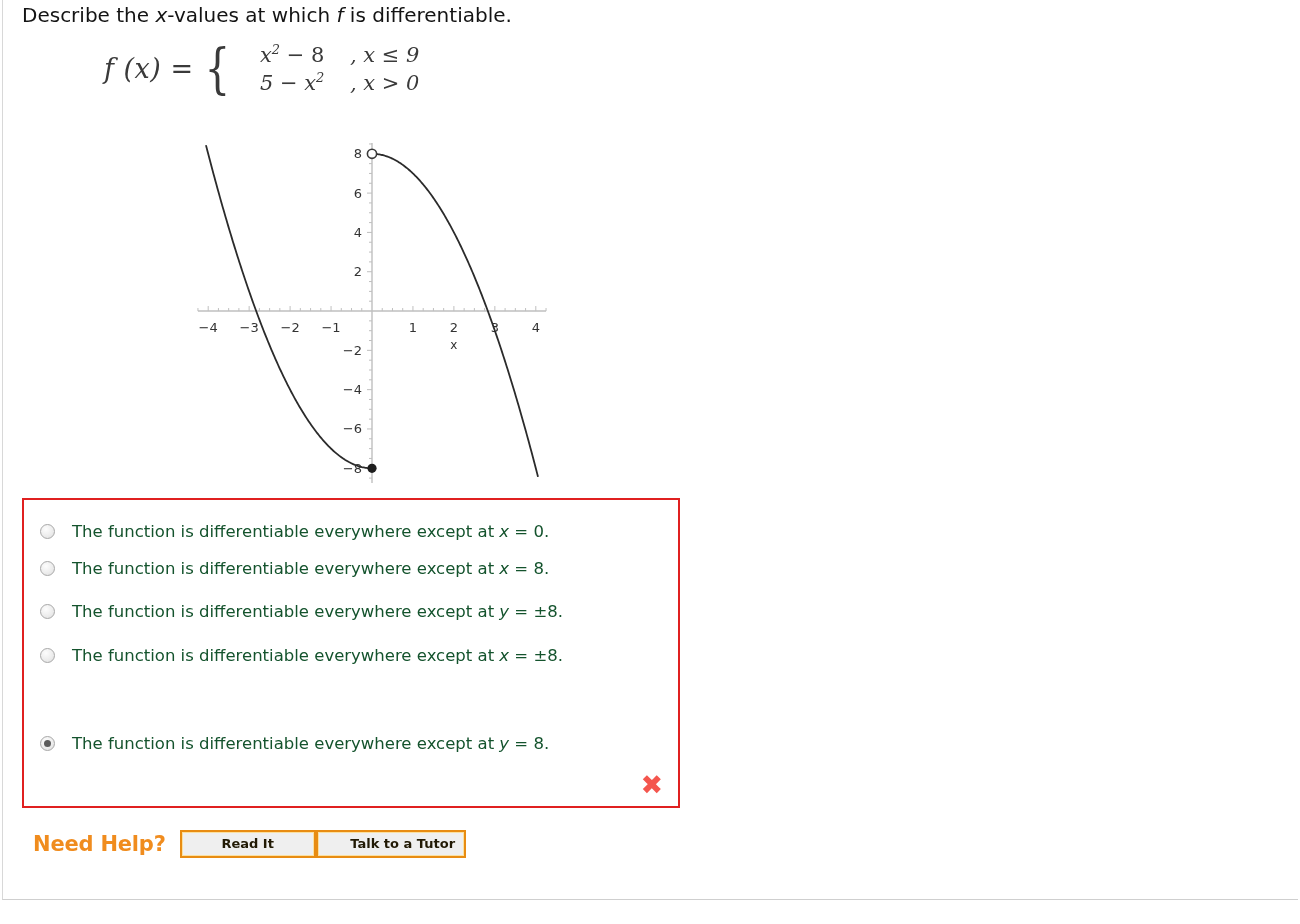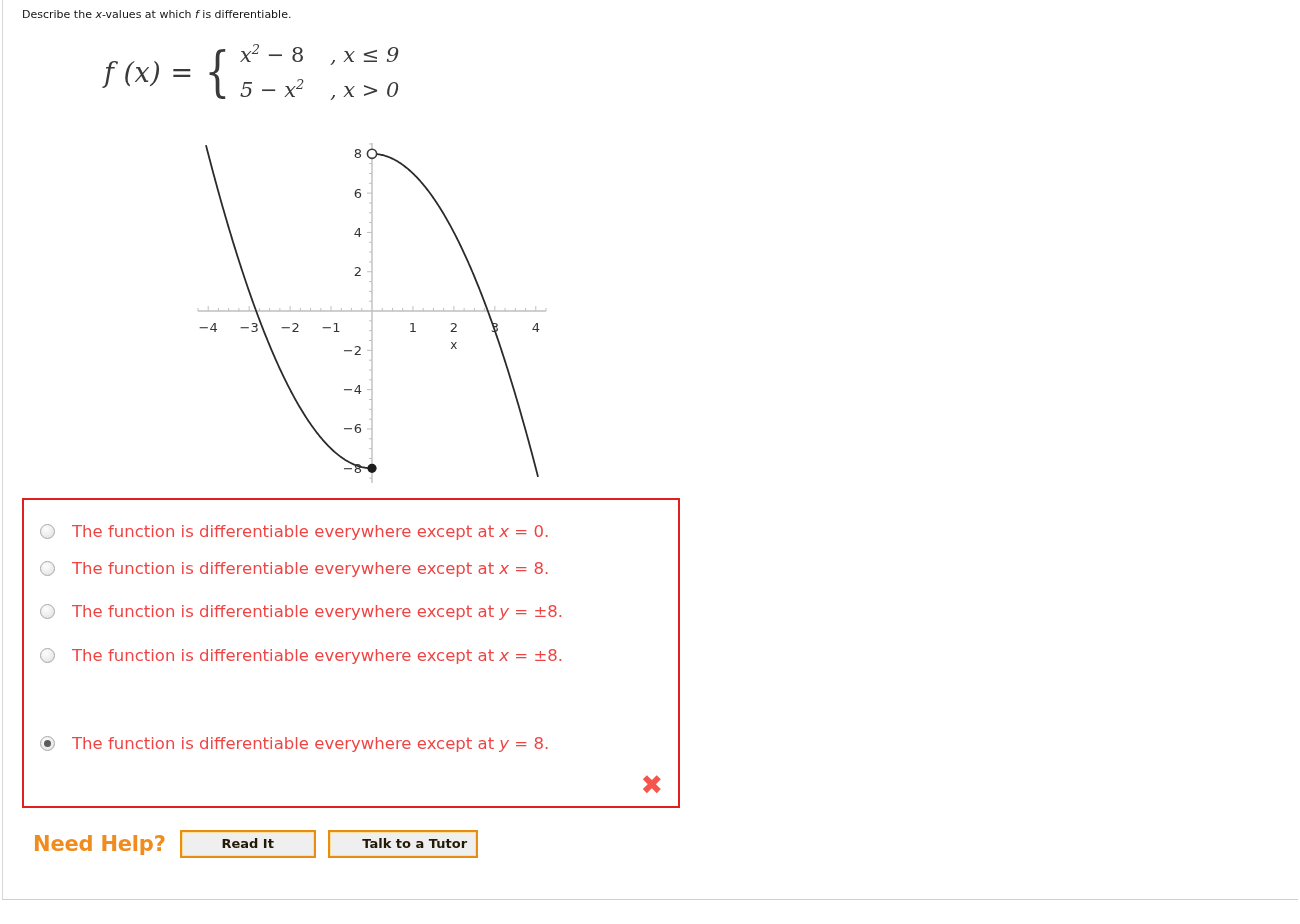--- a/index.html
+++ b/index.html
@@ -24,21 +24,21 @@
     height: 900px;
     border-left: 1px solid #d8d8d8;
     border-bottom: 1px solid #cfcfcf;
     box-sizing: border-box;
     pointer-events: none;
   }
   #question-text {
     position: absolute;
     left: 22px;
     top: 4px;
-    font-size: 11px;
+    font-size: 20px;
     line-height: 22px;
     color: #141414;
     white-space: nowrap;
   }
   #question-text .it { font-style: italic; }
 
   
   #formula {
     position: absolute;
     left: 104px;
@@ -59,22 +59,23 @@
     font-size: 54px;
     line-height: 0.78;
     font-weight: 300;
     transform: scaleX(0.75);
     padding: 0 2px 0 0;
     color: #3a3a3a;
   }
   #formula .cases {
     display: flex;
     flex-direction: column;
-    gap: 9px;
+    gap: 2px;
     padding-left: 4px;
+    margin-left: 20px;
   }
   #formula .case-row {
     display: flex;
     align-items: baseline;
     white-space: nowrap;
     line-height: 1.18;
   }
   #formula .expr {
     font-style: italic;
     display: inline-block;
@@ -130,21 +131,21 @@
   .radio.checked::after {
     content: "";
     width: 7px;
     height: 7px;
     border-radius: 50%;
     background: #5c5c5c;
   }
   .option-label {
     padding-left: 17px;
     font-size: 16.5px;
-    color: #ef4444;
+    color: #14532d;
     white-space: nowrap;
   }
   .option-label .it { font-style: italic; }
 
   #wrong-mark {
     position: absolute;
     right: 15px;
     bottom: 8px;
     font-size: 27px;
     font-weight: bold;
@@ -166,21 +167,20 @@
     font-weight: bold;
     color: #f08c1e;
     letter-spacing: -0.2px;
     padding-right: 14px;
     font-family: "DejaVu Sans", "Liberation Sans", sans-serif;
   }
   .help-btn {
     border: 2px solid #e88c12;
     background: linear-gradient(to bottom, #ffd87a 0%, #fdc council 0%, #f7bd4a 52%, #f2ad2c 100%);
     padding: 4px 0 5px 0;
-    margin-right: 12px;
     font-size: 13px;
     font-weight: bold;
     color: #221a05;
     text-align: center;
     box-sizing: border-box;
     box-shadow: inset 0 0 0 1px #fbe0a0;
     cursor: pointer;
     font-family: "DejaVu Sans", "Liberation Sans", sans-serif;
   }
   #btn-read-it { width: 136px; }

